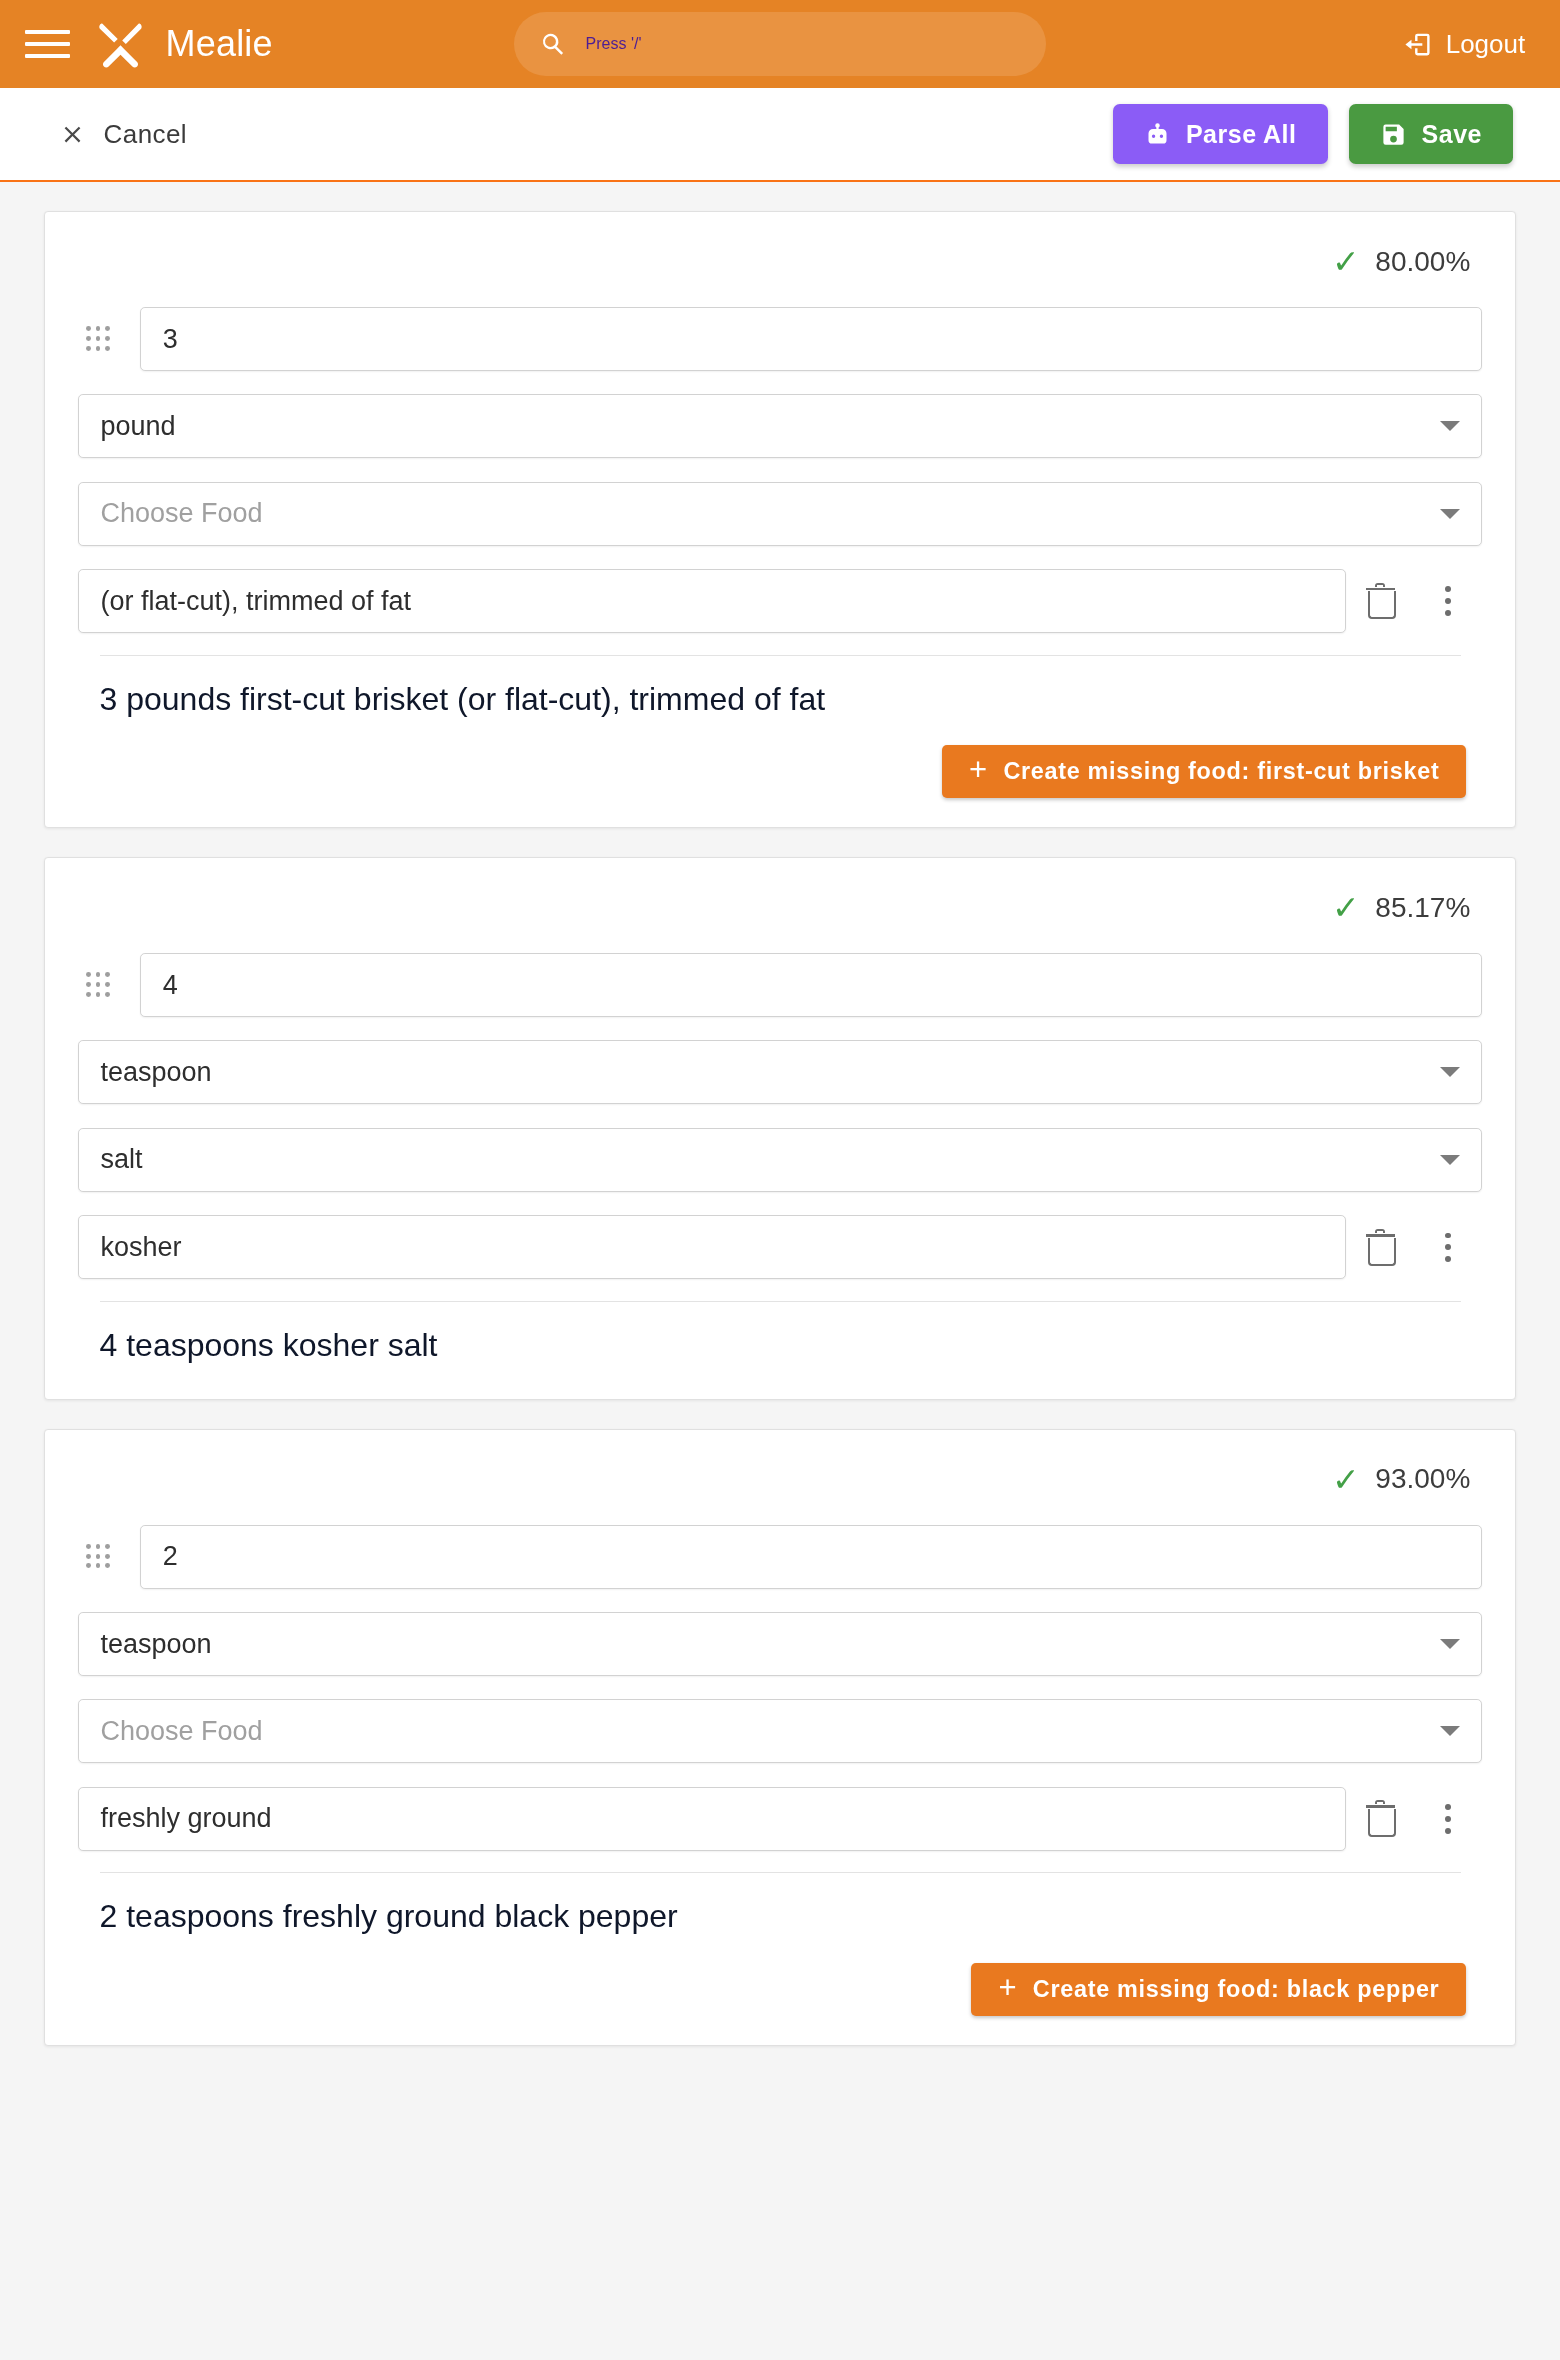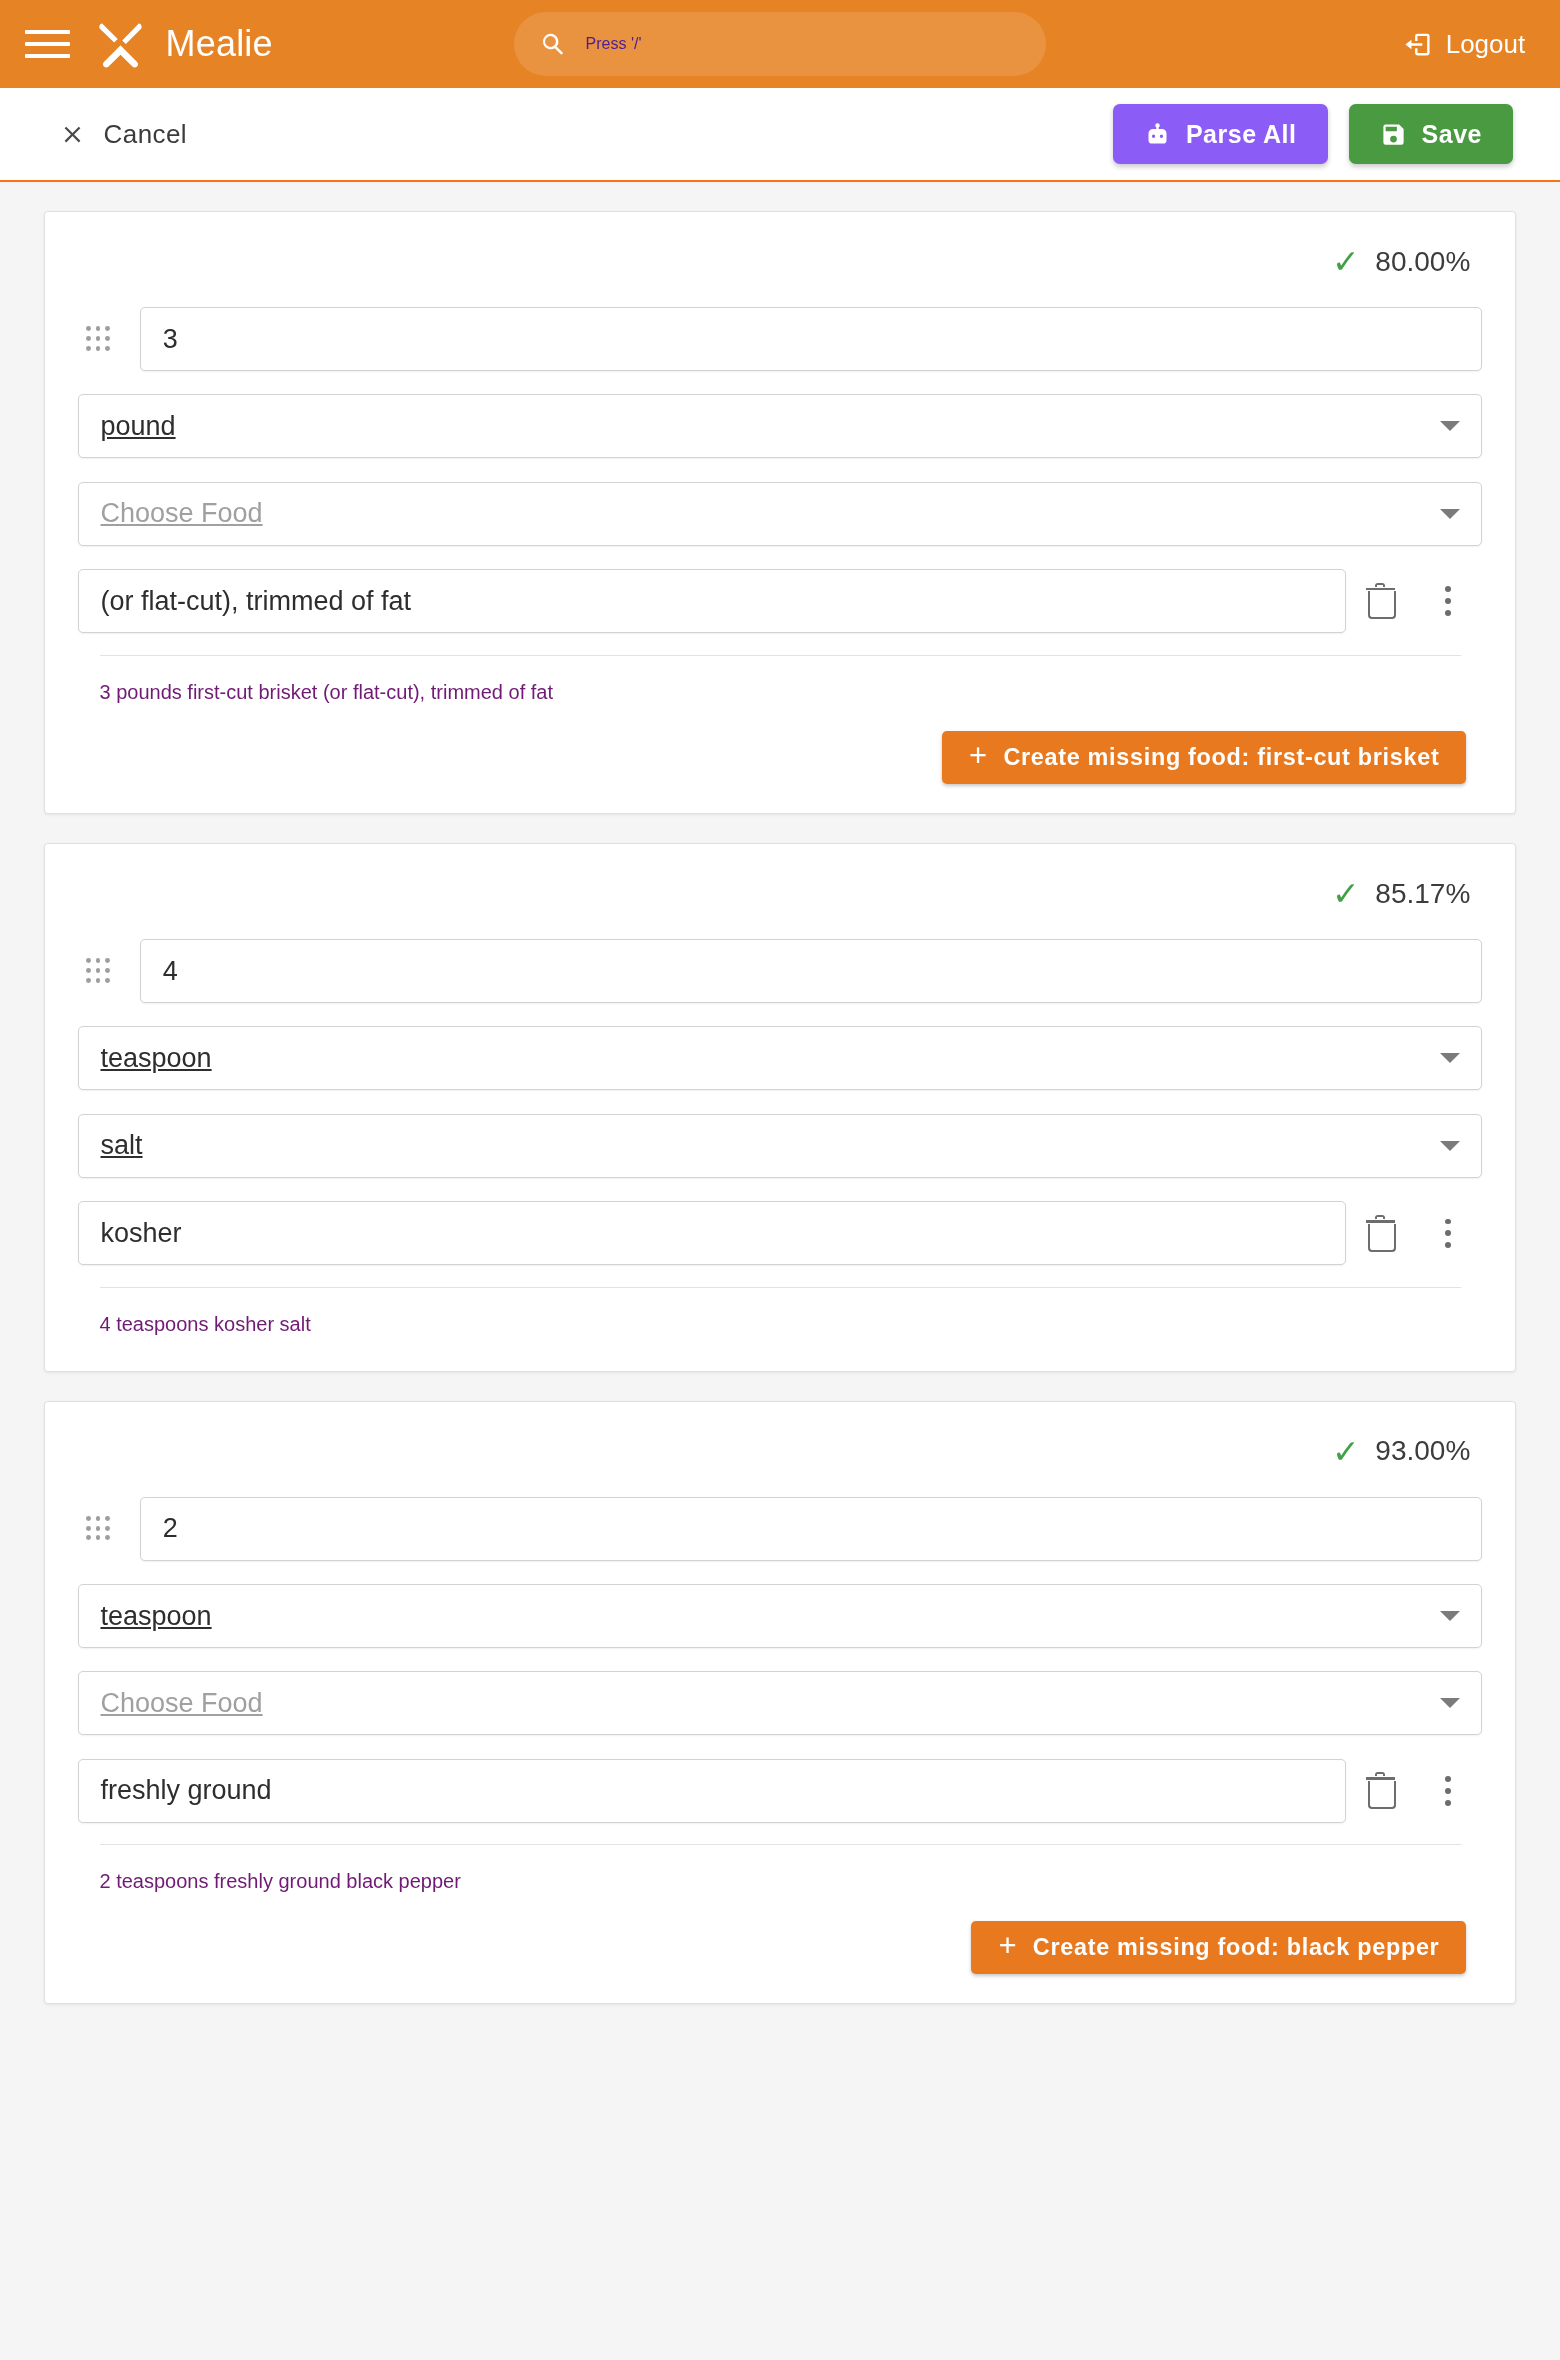--- a/index.html
+++ b/index.html
@@ -181,21 +181,20 @@
     font-size: 27px;
     color: #2e2e2e;
     box-shadow: 0 1px 2px rgba(0,0,0,.06);
     position: relative;
     cursor: text;
   }
   .field.placeholder { color: #a0a0a0; }
   .select {
     margin-bottom: 23.4px;
     cursor: pointer;
-    text-decoration: underline;
   }
   .caret {
     position: absolute;
     right: 21.5px;
     width: 0; height: 0;
     border-left: 10.7px solid transparent;
     border-right: 10.7px solid transparent;
     border-top: 10.7px solid #7b7b7b;
   }
   .row-note {
@@ -250,22 +249,22 @@
   .kebab i {
     width: 5.9px; height: 5.9px; border-radius: 50%;
     background: #6d6d6d; display: block;
   }
   .divider {
     height: 1px;
     background: #e3e3e3;
     margin: 5.9px 21.5px 25px 21.5px;
   }
   .original {
-    font-size: 20px;
-    color: #701a75;
+    font-size: 32px;
+    color: #0f172a;
     padding: 0 0 5.9px 21.5px;
   }
   .card-actions {
     display: flex;
     justify-content: flex-end;
     margin-top: 21.5px;
     padding-right: 15.6px;
   }
   .create-btn {
     background: #e9791f;

